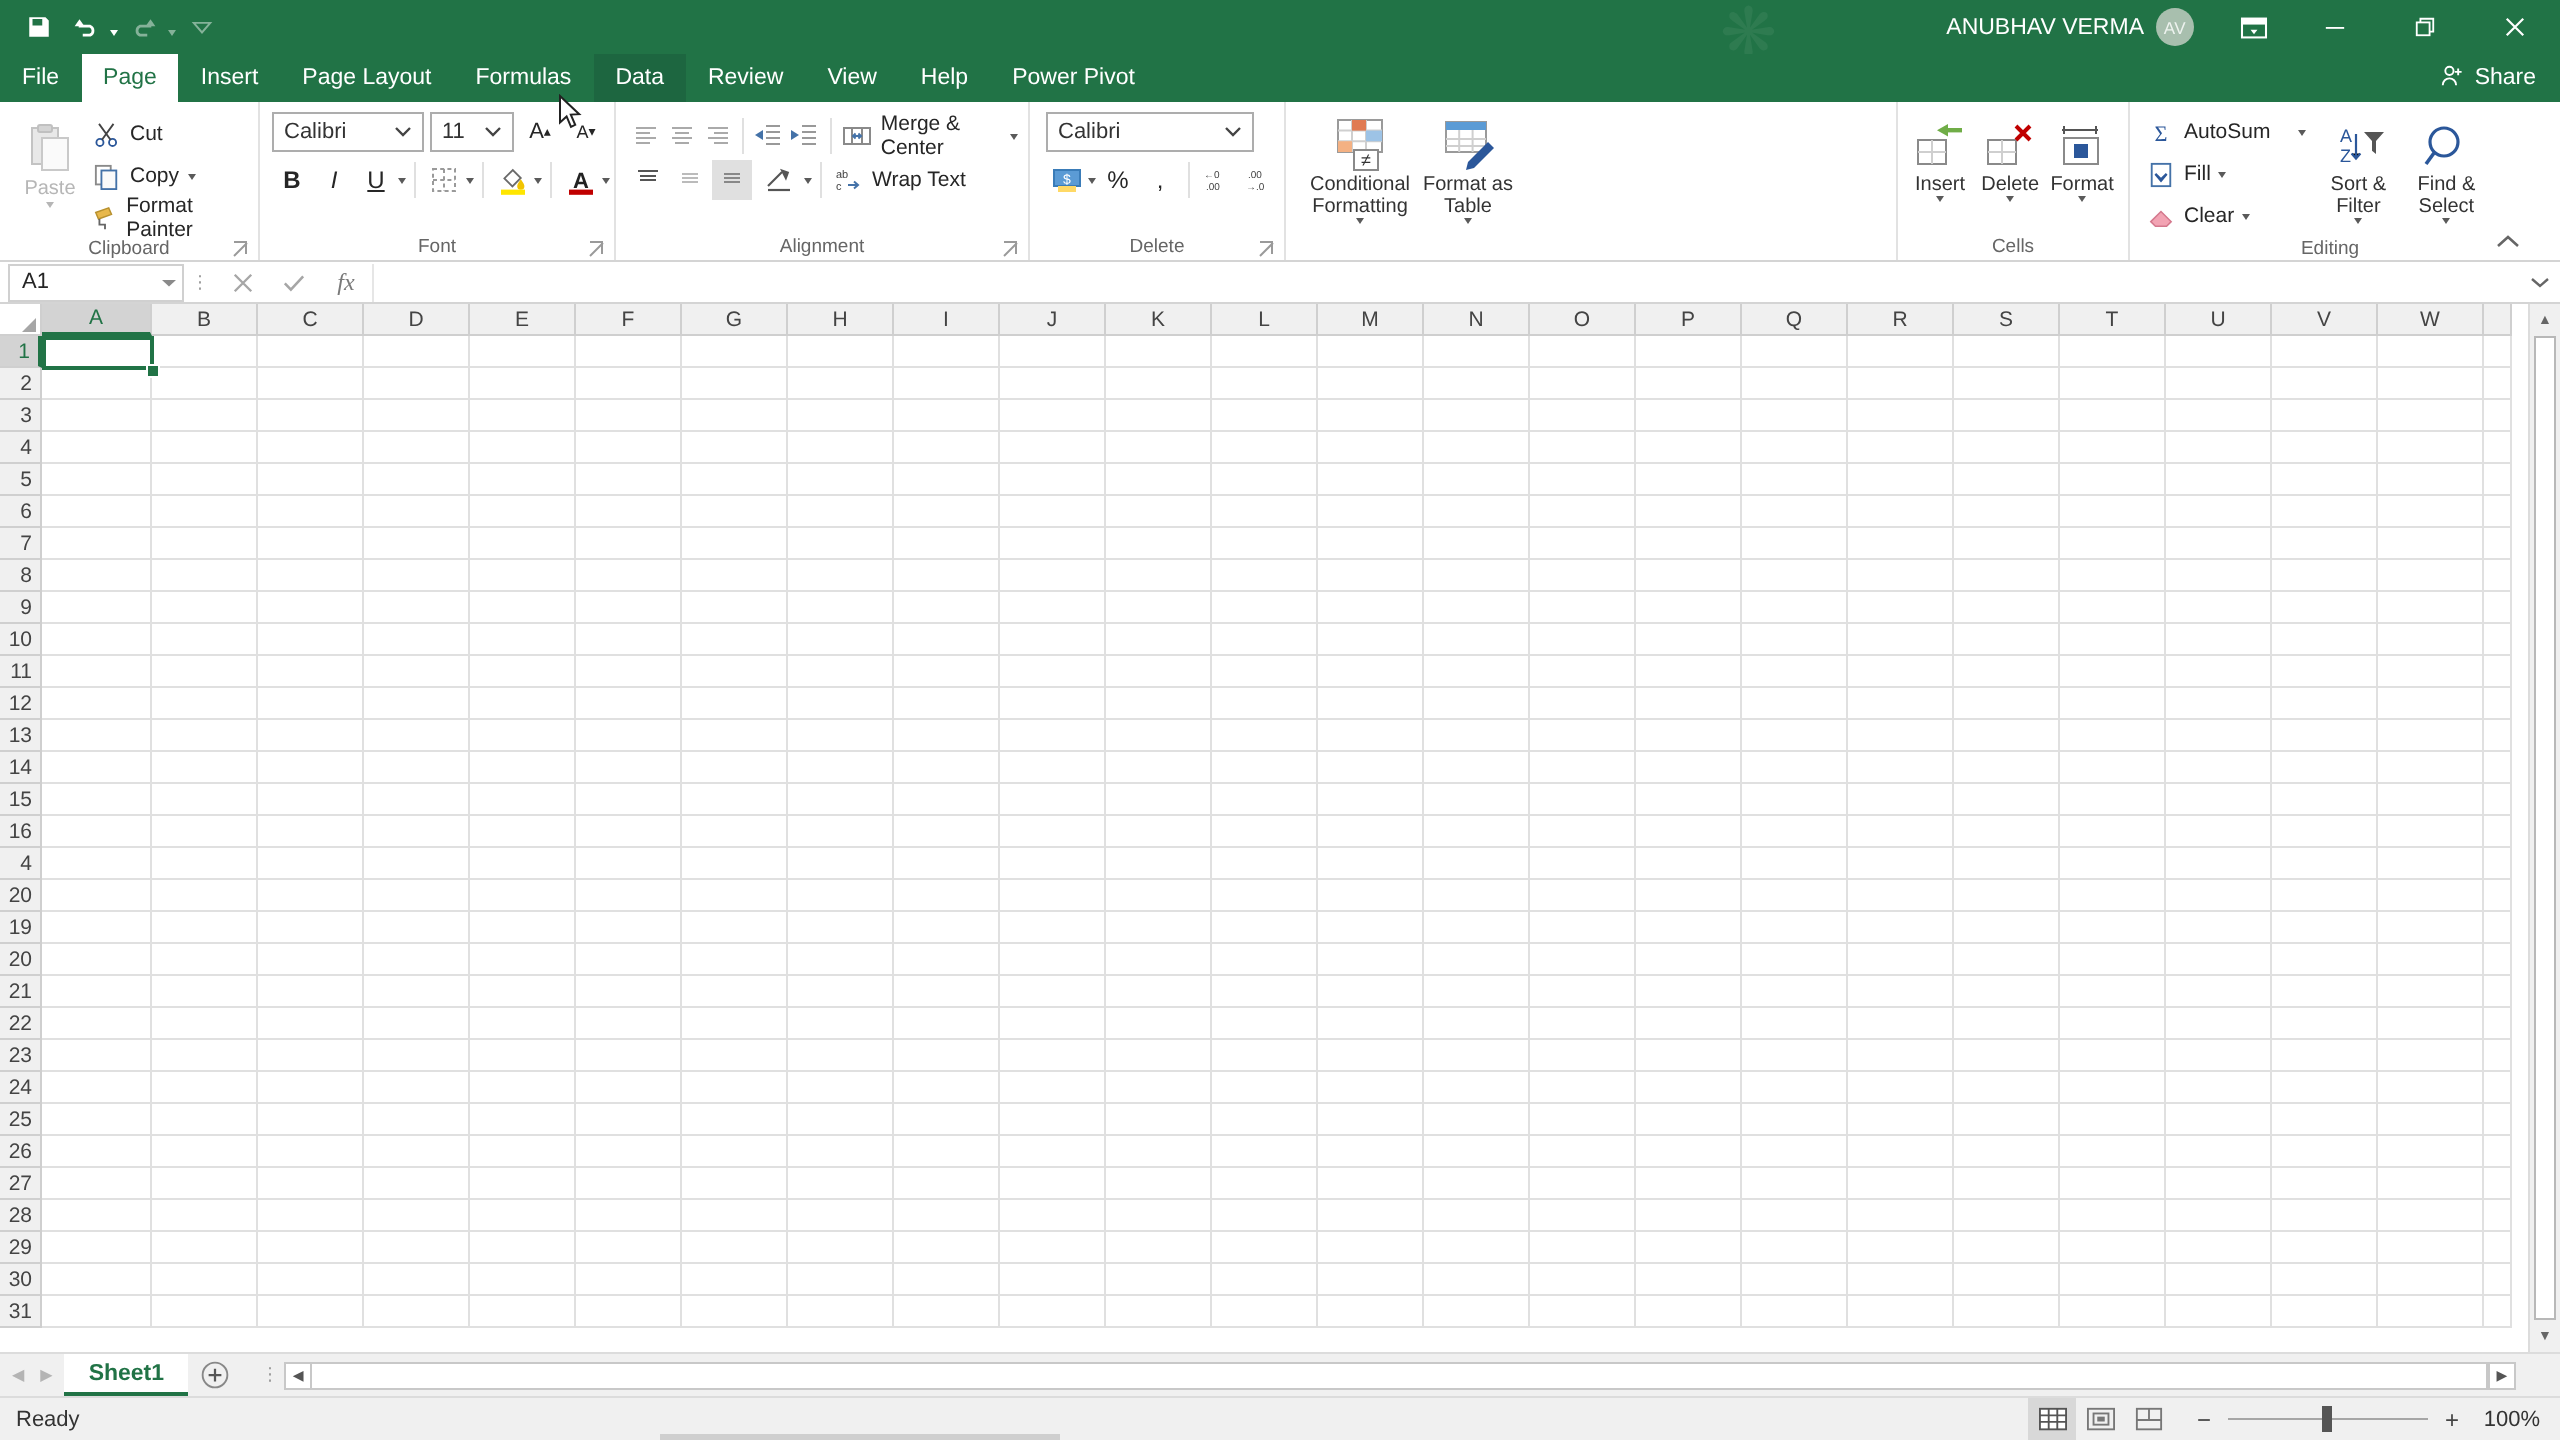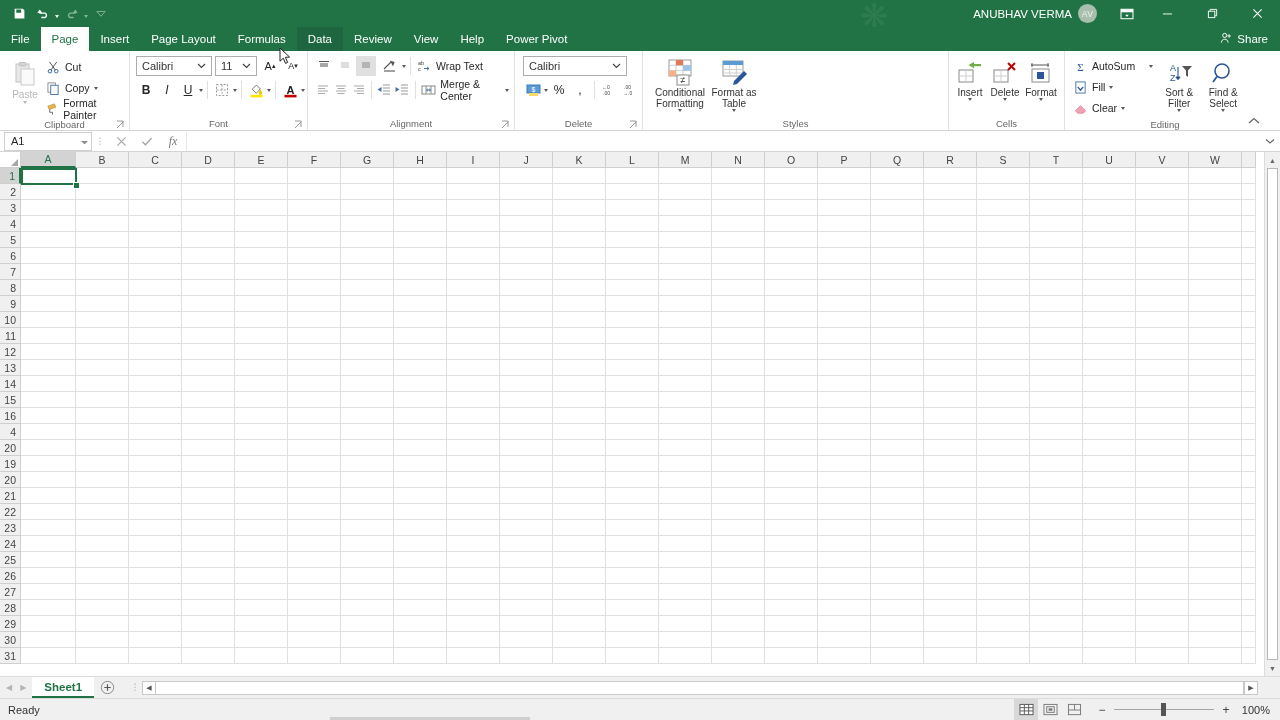--- a/index.html
+++ b/index.html
@@ -501,20 +501,62 @@
           <svg width="9" height="9" viewBox="0 0 9 9">
               <path stroke="#9a9a9a" stroke-width="1" fill="none" d="M1 1h6v6"></path>
               <path stroke="#9a9a9a" stroke-width="1" d="M1 8 7.5 1.5"></path>
             </svg>
         </span>
       </div>
     </div>
 
     <div class="rgroup" id="g-align">
       <div class="rgroup-body" style="flex-direction:column;align-items:flex-start;padding-left:6px">
+        <div class="al-row r2">
+          <div class="ibtn">
+            <svg width="14" height="14" viewBox="0 0 14 14">
+                <path stroke="#aaa" stroke-width="1.1" d="M2 3h10M2 5.5h7M2 8h10M2 10.5h7"></path>
+              </svg>
+          </div>
+          <div class="ibtn">
+            <svg width="14" height="14" viewBox="0 0 14 14">
+                <path stroke="#aaa" stroke-width="1.1" d="M2 3h10M3.5 5.5h7M2 8h10M3.5 10.5h7"></path>
+              </svg>
+          </div>
+          <div class="ibtn">
+            <svg width="14" height="14" viewBox="0 0 14 14">
+                <path stroke="#aaa" stroke-width="1.1" d="M2 3h10M5 5.5h7M2 8h10M5 10.5h7"></path>
+              </svg>
+          </div>
+          <div class="vsep" style="margin:0 2px"></div>
+          <div class="ibtn">
+            <svg width="15" height="14" viewBox="0 0 15 14">
+                <path stroke="#999" stroke-width="1" d="M7 2h7M7 5h7M7 8h7M7 11h7"></path>
+                <path fill="#4472a8" d="M5.5 4 1.5 6.5l4 2.5z"></path>
+              </svg>
+          </div>
+          <div class="ibtn">
+            <svg width="15" height="14" viewBox="0 0 15 14">
+                <path stroke="#999" stroke-width="1" d="M7 2h7M7 5h7M7 8h7M7 11h7"></path>
+                <path fill="#4472a8" d="M1.5 4l4 2.5-4 2.5z"></path>
+              </svg>
+          </div>
+          <div class="vsep"></div>
+          <div class="smrow" style="margin-left:2px">
+            <span class="ic">
+              <svg width="15" height="14" viewBox="0 0 15 14">
+                  <rect x="1" y="3" width="13" height="8" fill="#fff" stroke="#8a8a8a"></rect>
+                  <path stroke="#8a8a8a" d="M5 3v8M10 3v8"></path>
+                  <path fill="none" stroke="#4472a8" stroke-width="1" d="M5.5 7h4M6.8 5.8 5.5 7l1.3 1.2M8.2 5.8 9.5 7 8.2 8.2"></path>
+                </svg>
+            </span>
+            <span>Merge &amp; Center</span>
+            <span class="caret-dk sm"></span>
+          </div>
+        </div>
         <div class="al-row">
           <div class="ibtn">
             <svg width="14" height="14" viewBox="0 0 14 14">
                 <path stroke="#555" stroke-width="1.1" d="M2 2.5h10M3 5h8M3 7h8"></path>
               </svg>
           </div>
           <div class="ibtn">
             <svg width="14" height="14" viewBox="0 0 14 14">
                 <path stroke="#bbb" stroke-width="1.1" d="M3 4h8M3 6h8M3 8h8"></path>
               </svg>
@@ -535,62 +577,20 @@
           <div class="vsep"></div>
           <div class="smrow" style="margin-left:2px">
             <span class="ic">
               <svg width="15" height="14" viewBox="0 0 15 14">
                   <text x="1" y="6" font-size="5.5" fill="#444" font-family="Liberation Sans">ab</text>
                   <text x="1" y="12" font-size="5.5" fill="#444" font-family="Liberation Sans">c</text>
                   <path fill="none" stroke="#4472a8" stroke-width="1" d="M7 9.5h5M10 7.8l2 1.7-2 1.7"></path>
                 </svg>
             </span>
             <span>Wrap Text</span>
-          </div>
-        </div>
-        <div class="al-row r2">
-          <div class="ibtn">
-            <svg width="14" height="14" viewBox="0 0 14 14">
-                <path stroke="#aaa" stroke-width="1.1" d="M2 3h10M2 5.5h7M2 8h10M2 10.5h7"></path>
-              </svg>
-          </div>
-          <div class="ibtn">
-            <svg width="14" height="14" viewBox="0 0 14 14">
-                <path stroke="#aaa" stroke-width="1.1" d="M2 3h10M3.5 5.5h7M2 8h10M3.5 10.5h7"></path>
-              </svg>
-          </div>
-          <div class="ibtn">
-            <svg width="14" height="14" viewBox="0 0 14 14">
-                <path stroke="#aaa" stroke-width="1.1" d="M2 3h10M5 5.5h7M2 8h10M5 10.5h7"></path>
-              </svg>
-          </div>
-          <div class="vsep" style="margin:0 2px"></div>
-          <div class="ibtn">
-            <svg width="15" height="14" viewBox="0 0 15 14">
-                <path stroke="#999" stroke-width="1" d="M7 2h7M7 5h7M7 8h7M7 11h7"></path>
-                <path fill="#4472a8" d="M5.5 4 1.5 6.5l4 2.5z"></path>
-              </svg>
-          </div>
-          <div class="ibtn">
-            <svg width="15" height="14" viewBox="0 0 15 14">
-                <path stroke="#999" stroke-width="1" d="M7 2h7M7 5h7M7 8h7M7 11h7"></path>
-                <path fill="#4472a8" d="M1.5 4l4 2.5-4 2.5z"></path>
-              </svg>
-          </div>
-          <div class="vsep"></div>
-          <div class="smrow" style="margin-left:2px">
-            <span class="ic">
-              <svg width="15" height="14" viewBox="0 0 15 14">
-                  <rect x="1" y="3" width="13" height="8" fill="#fff" stroke="#8a8a8a"></rect>
-                  <path stroke="#8a8a8a" d="M5 3v8M10 3v8"></path>
-                  <path fill="none" stroke="#4472a8" stroke-width="1" d="M5.5 7h4M6.8 5.8 5.5 7l1.3 1.2M8.2 5.8 9.5 7 8.2 8.2"></path>
-                </svg>
-            </span>
-            <span>Merge &amp; Center</span>
-            <span class="caret-dk sm"></span>
           </div>
         </div>
       </div>
       <div class="rgroup-label">
         <span class="lbl-c">Alignment</span>
         <span class="launcher">
           <svg width="9" height="9" viewBox="0 0 9 9">
               <path stroke="#9a9a9a" stroke-width="1" fill="none" d="M1 1h6v6"></path>
               <path stroke="#9a9a9a" stroke-width="1" d="M1 8 7.5 1.5"></path>
             </svg>
@@ -671,23 +671,20 @@
             <svg width="28" height="28" viewBox="0 0 28 28">
               <rect x="3" y="2" width="20" height="15" fill="#fff" stroke="#9a9a9a"></rect>
               <rect x="3" y="2" width="20" height="4" fill="#5b9bd5"></rect>
               <path stroke="#cfcfcf" d="M9.6 6v11M16.3 6v11M3 10.5h20M3 14h20"></path>
               <path fill="#2b579a" d="M14 22 24 12l3 3-10 10-4 1z"></path>
             </svg>
           </span>
           <span>Format as Table</span>
           <span class="caret-dk sm" style="margin-top:0"></span>
         </div>
-      </div>
-      <div class="rgroup-label">
-        <span class="lbl-c">Styles</span>
       </div>
     </div>
 
     <div class="rgroup" id="g-cells">
       <div class="rgroup-body" style="padding-left:4px">
         <div class="bigbtn" style="width:36px">
           <span class="ic">
             <svg width="26" height="26" viewBox="0 0 26 26">
               <rect x="2" y="9" width="14" height="12" fill="#fff" stroke="#8a8a8a"></rect>
               <path stroke="#cfcfcf" d="M9 9v12M2 15h14"></path>

